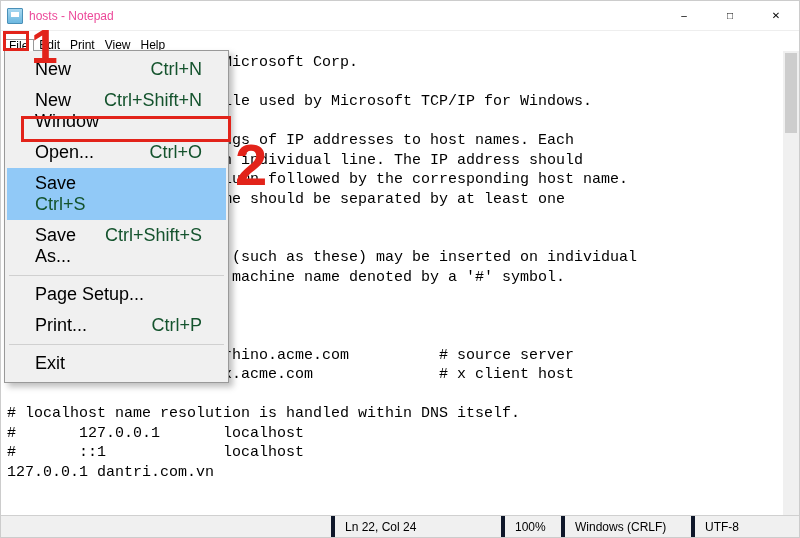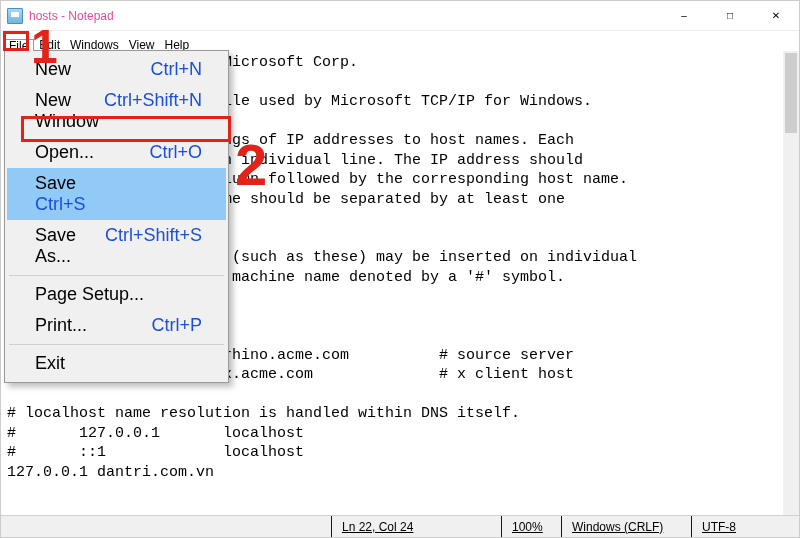--- a/index.html
+++ b/index.html
@@ -60,44 +60,44 @@
     z-index:10;
     padding:3px 2px;
   }
   .dd-item {
     display:flex; justify-content:space-between;
     padding:5px 24px 5px 28px;
     font-size:18px;
   }
   .dd-item.highlight { background:#91c9f7;flex-direction:column; }
   .dd-sep { height:1px; background:#d0d0d0; margin:3px 2px; }
-  .dd-item .shortcut { color:#1d4ed8; }
+  .dd-item .shortcut { color:#14532d; }
   
   .editor {
     position:absolute;
     left:4px; right:4px; top:52px; bottom:24px;
     font-family: Consolas, "Courier New", monospace;
     font-size:15px;
     line-height:1.3;
     white-space:pre;
     overflow:hidden;
     padding-left:2px;
   }
   
   .statusbar {
     position:absolute; left:0; right:0; bottom:0; height:22px;
     border-top:1px solid #d0d0d0;
     background:#f0f0f0;
     display:flex;
     font-size:12px;
   }
   .status-cell {
-    border-left:1px solid #0f172a;
+    border-left:4px solid #0f172a;
     padding:3px 10px;
-    display:flex; align-items:center;text-decoration:underline;
+    display:flex; align-items:center;
   }
   .status-spacer { flex:1; }
   
   .anno-box {
     position:absolute;
     border:3px solid #e2231a;
     pointer-events:none;
     z-index:20;
   }
   .anno-num {
@@ -127,21 +127,21 @@
   <div class="win-controls">
     <div class="win-btn">–</div>
     <div class="win-btn">□</div>
     <div class="win-btn close">✕</div>
   </div>
 </div>
 
 <div class="menubar">
   <div class="menu-item open">File</div>
   <div class="menu-item">Edit</div>
-  <div class="menu-item">Windows</div>
+  <div class="menu-item">Print</div>
   <div class="menu-item">View</div>
   <div class="menu-item">Help</div>
 </div>
 
 <div class="editor">                        Microsoft Corp.
 
                         ile used by Microsoft TCP/IP for Windows.
 
                         ngs of IP addresses to host names. Each
                         n individual line. The IP address should

